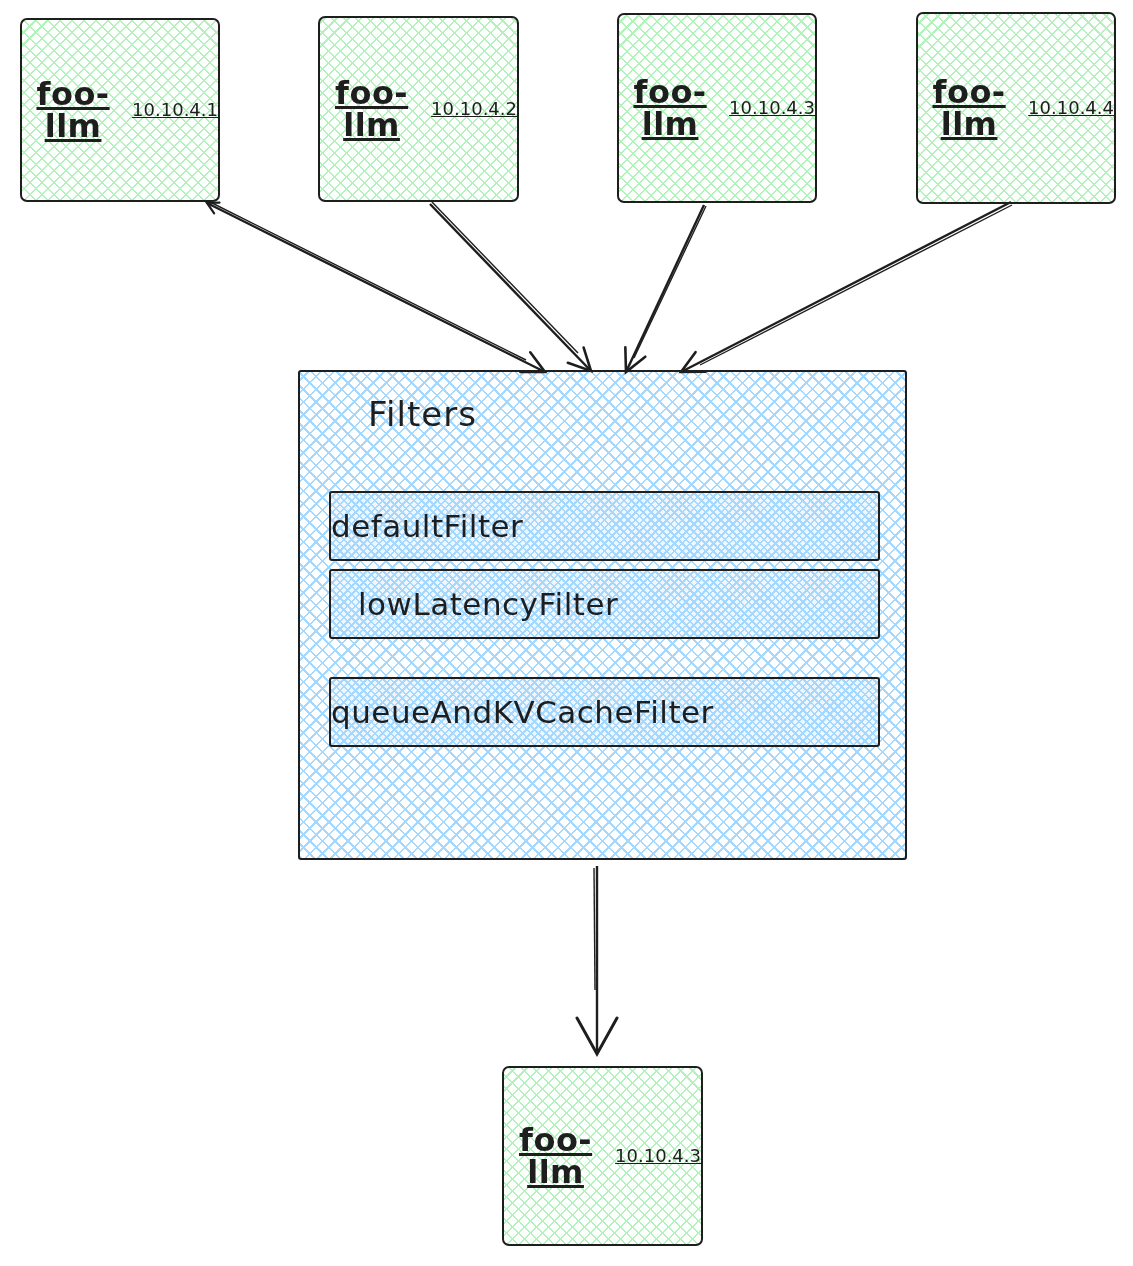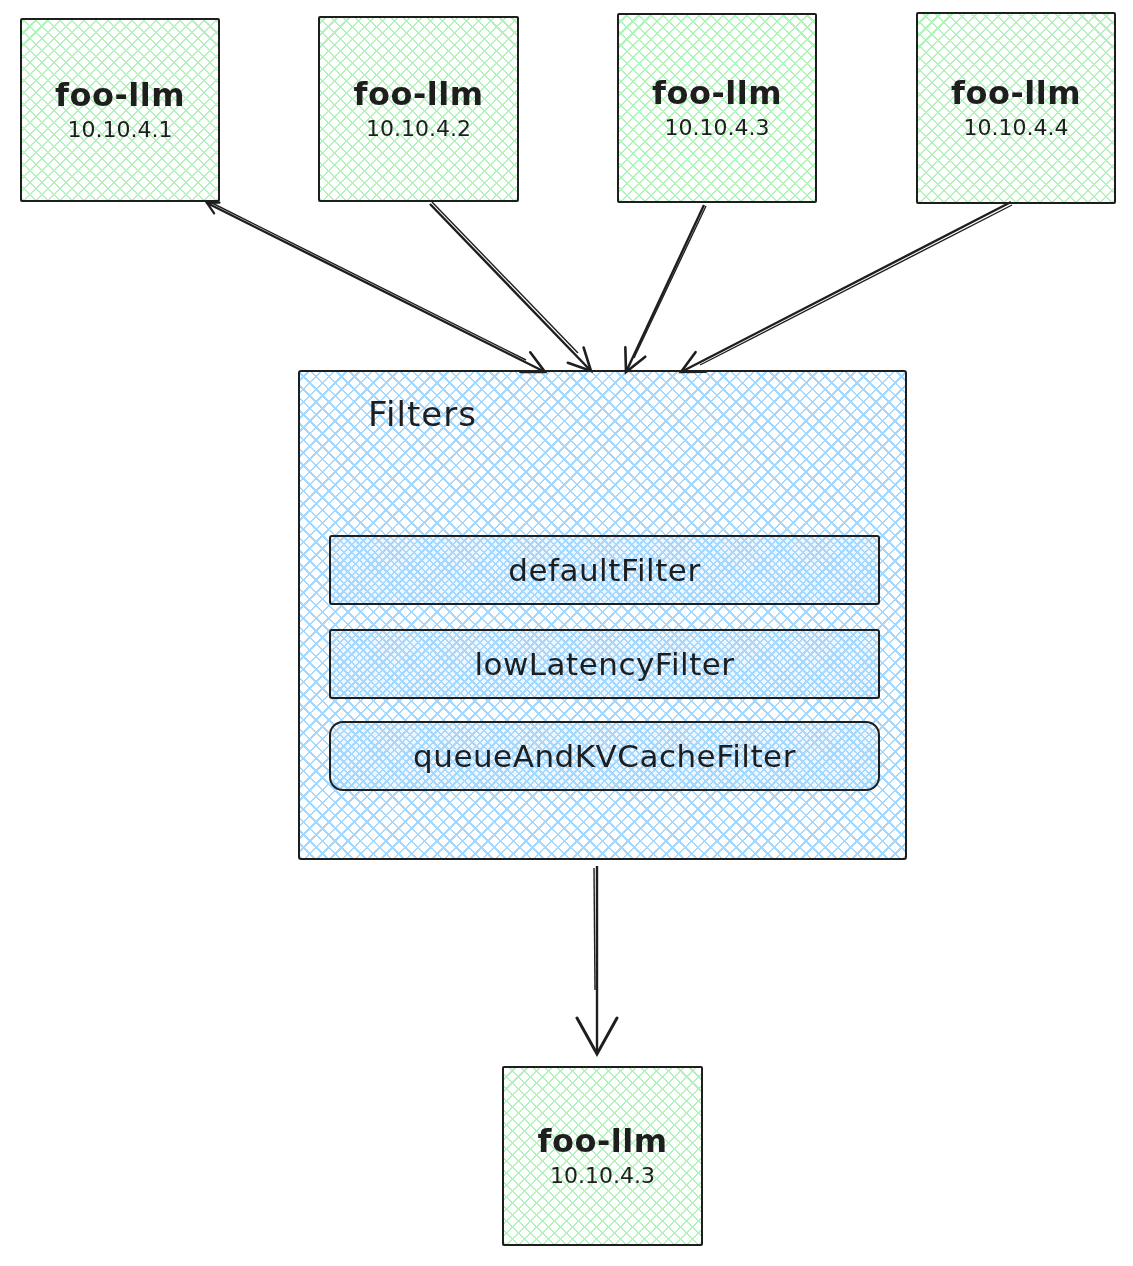--- a/index.html
+++ b/index.html
@@ -28,31 +28,31 @@
   .hatch-blue-dense {
     background-color: #eef7ff;
     background-image:
       repeating-linear-gradient(45deg,  #a5d8ff 0, #a5d8ff 1.8px, transparent 1.8px, transparent 5.5px),
       repeating-linear-gradient(-45deg, #a5d8ff 0, #a5d8ff 1.8px, transparent 1.8px, transparent 5.5px);
   }
   
   .node {
     position: absolute;
     border: 2.5px solid #1e1e1e;
-    border-radius: 2px;
+    border-radius: 7px;
     box-sizing: border-box;
     display: flex;
-    flex-direction: column;
     align-items: center;
     justify-content: center;
     gap: 8px;
     text-align: center;
+    text-decoration: underline;
   }
   .node .node-title { font-size: 32px; font-weight: bold; letter-spacing: 0.5px; line-height: 1; }
-  .node .node-ip    { font-size: 22px; font-weight: normal; line-height: 1; }
+  .node .node-ip    { font-size: 18px; font-weight: normal; line-height: 1; }
   .node-1 { left: 20px;  top: 18px; width: 200px; height: 184px; }
   .node-2 { left: 318px; top: 16px; width: 201px; height: 186px; }
   .node-3 { left: 617px; top: 13px; width: 200px; height: 190px; }
   .node-4 { left: 916px; top: 12px; width: 200px; height: 192px; }
   .node-result { left: 502px; top: 1066px; width: 201px; height: 180px; }
   
   .filters-box {
     position: absolute;
     left: 298px; top: 370px;
     width: 609px; height: 490px;
@@ -69,28 +69,27 @@
   }
   .filter-row {
     position: absolute;
     left: 29px;
     width: 551px; height: 70px;
     border: 2.5px solid #1e1e1e;
     border-radius: 3px;
     box-sizing: border-box;
     display: flex;
     align-items: center;
-    justify-content: center;
+    justify-content: flex-start;
     font-size: 31px;
     letter-spacing: 0.5px;
-    margin-top: 44px;
   }
   .filter-row-0 { top: 119px; }
-  .filter-row-1 { top: 213px; }
-  .filter-row-2 { top: 305px; border-radius: 14px; }
+  .filter-row-1 { top: 197px; padding-left: 27px; }
+  .filter-row-2 { top: 305px; }
   .filter-row-3 { top: 394px; }
   
   .arrows {
     position: absolute;
     left: 0; top: 0;
     width: 1133px; height: 1266px;
     pointer-events: none;
   }
   .arrows path { fill: none; stroke: #1e1e1e; }
   .shaft   { stroke-width: 2.4px; }

